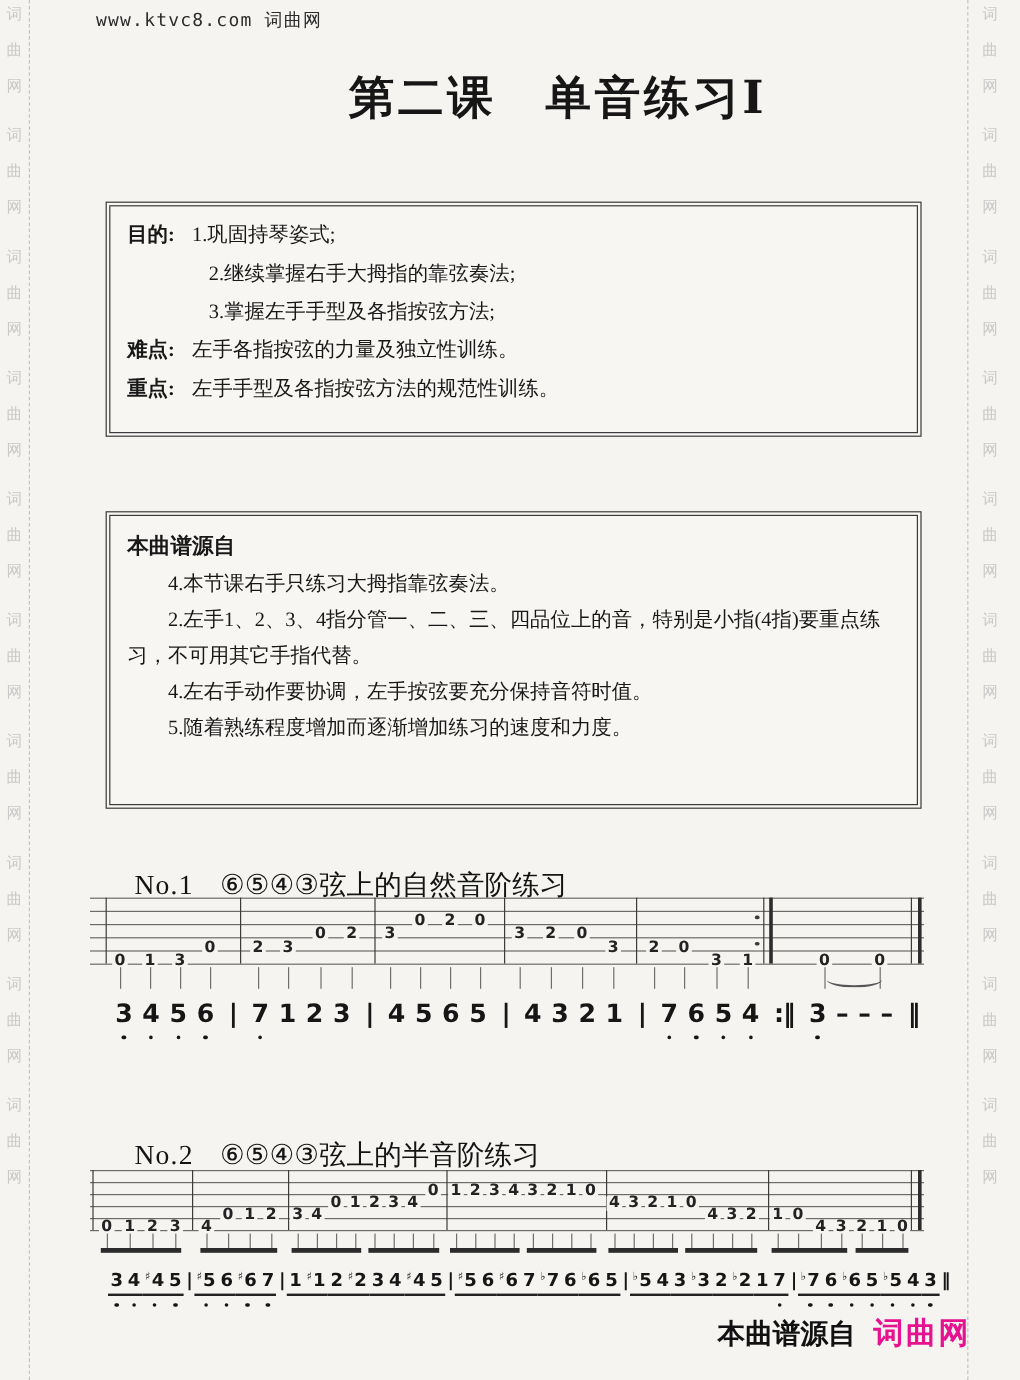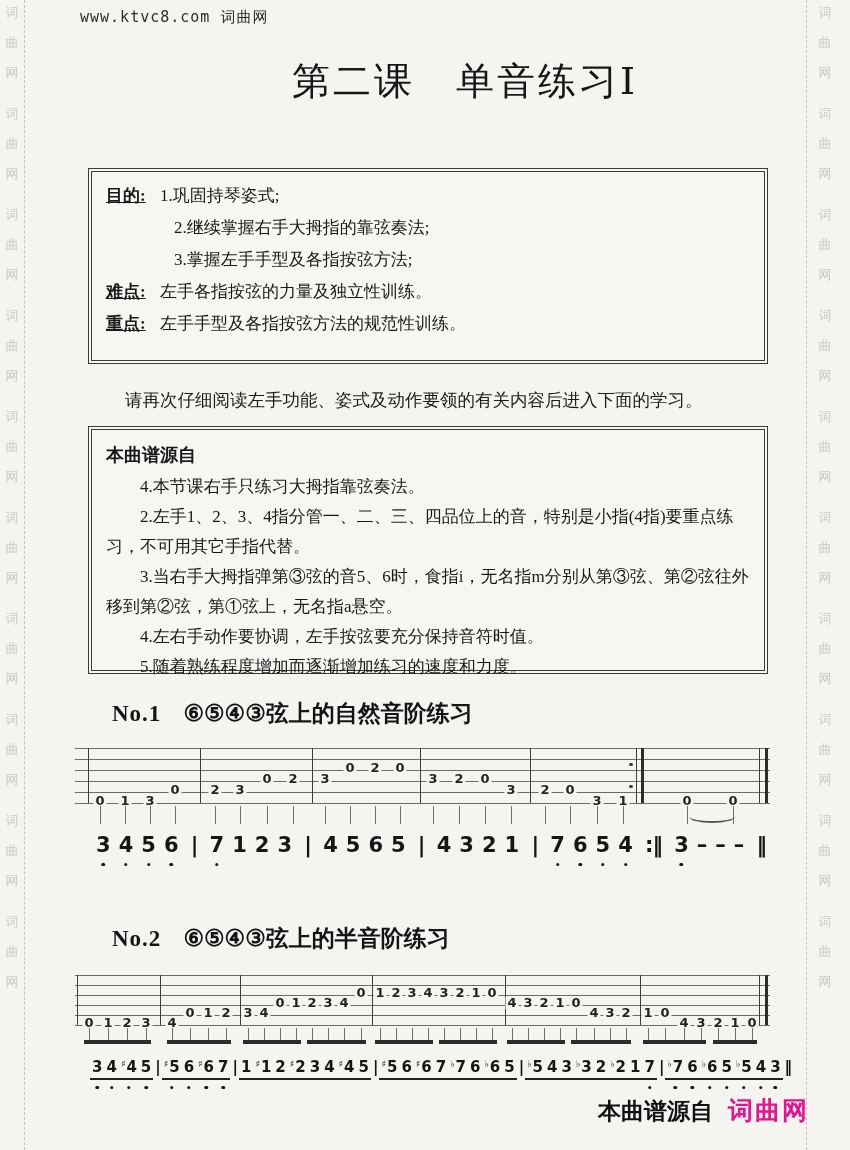--- a/index.html
+++ b/index.html
@@ -7,35 +7,35 @@
         font-family:"Liberation Serif","DejaVu Serif",serif;color:#1b1b1b;}
   
   .wm-col{position:absolute;top:6px;bottom:0;width:18px;display:flex;flex-direction:column;align-items:center;
           color:#c9c9c9;font-size:13px;line-height:13px;font-family:"DejaVu Sans",sans-serif;}
   .wm-col .wm-grp{display:flex;flex-direction:column;gap:17px;margin-bottom:28px;}
   .dash-line{position:absolute;top:0;bottom:0;width:0;border-left:1px dashed #c4c4c2;}
   
   .hdr-wm{position:absolute;left:80px;top:8px;font-family:"DejaVu Sans Mono",monospace;
           font-size:15px;color:#2c2c2c;letter-spacing:1px;}
   
-  .title{position:absolute;left:90px;right:10px;top:56px;text-align:center;font-size:38px;font-weight:normal;
+  .title{position:absolute;left:90px;right:10px;top:56px;text-align:center;font-size:38px;font-weight:bold;
          letter-spacing:3px;color:#161616;}
   
   .double-box{position:absolute;left:88px;width:674px;border:1px solid #3a3a3a;padding:2px;background:#f7f6f3;}
   .double-box .inner{border:1px solid #3a3a3a;height:100%;box-sizing:border-box;padding:8px 14px;}
   .cn{font-size:17px;line-height:32px;color:#181818;}
   .obj-row{display:flex;}
-  .obj-label{flex:0 0 54px;font-weight:bold;text-decoration:underline;}
+  .obj-label{flex:0 0 54px;font-weight:bold;}
   .obj-ind{padding-left:14px;}
   .req .cn{line-height:30px;}
   .req-head{font-weight:bold;font-size:18px;line-height:34px;}
   .req-item{text-indent:2em;margin:0;}
   .intro{position:absolute;left:90px;top:386px;width:672px;font-size:17.5px;line-height:28px;text-indent:2em;}
   
-  .ex-heading{position:absolute;left:112px;font-size:23px;font-weight:bold;color:#141414;}
+  .ex-heading{position:absolute;left:112px;font-size:23px;font-weight:normal;color:#141414;margin-top:24px;}
   .ex-no{margin-right:22px;letter-spacing:1px;}
   
   .staff{position:absolute;left:75px;width:695px;}
   .staff-line{position:absolute;left:0;right:0;height:1px;background:#6b6b68;}
   .barline{position:absolute;top:0;width:1px;background:#3c3c3c;}
   .barline.thick{width:3px;background:#2d2d2d;}
   .rep-dot{position:absolute;width:3.5px;height:3.5px;border-radius:50%;background:#3c3c3c;}
   .tab-note{position:absolute;transform:translateX(-50%);font-family:"DejaVu Sans",sans-serif;
             font-size:13px;line-height:12px;font-weight:bold;color:#232323;background:#f5f4f1;padding:0 2px;}
   .stem{position:absolute;width:1px;background:#6e6e6e;}
@@ -198,28 +198,26 @@
         <span class="obj-label">难点:</span>
         <span>左手各指按弦的力量及独立性训练。</span>
       </div>
       <div class="obj-row">
         <span class="obj-label">重点:</span>
         <span>左手手型及各指按弦方法的规范性训练。</span>
       </div>
     </div>
   </div>
 
-  <div class="intro">请再次仔细阅读左手功能、姿式及动作要领的有关内容后进入下面的学习。</div>
 
   <div class="double-box req" style="top:426px;height:242px">
     <div class="inner cn">
       <div class="req-head">本曲谱源自</div>
       <p class="req-item">4.本节课右手只练习大拇指靠弦奏法。</p>
       <p class="req-item">2.左手1、2、3、4指分管一、二、三、四品位上的音，特别是小指(4指)要重点练习，不可用其它手指代替。</p>
-      <p class="req-item">3.当右手大拇指弹第③弦的音5、6时，食指i，无名指m分别从第③弦、第②弦往外移到第②弦，第①弦上，无名指a悬空。</p>
       <p class="req-item">4.左右手动作要协调，左手按弦要充分保持音符时值。</p>
       <p class="req-item">5.随着熟练程度增加而逐渐增加练习的速度和力度。</p>
     </div>
   </div>
 
   <div class="ex-heading" style="top:698px">
     <span class="ex-no">No.1</span><span>⑥⑤④③弦上的自然音阶练习</span>
   </div>
 
   <div class="staff" id="staff1" style="top: 748px; height: 83px;">

